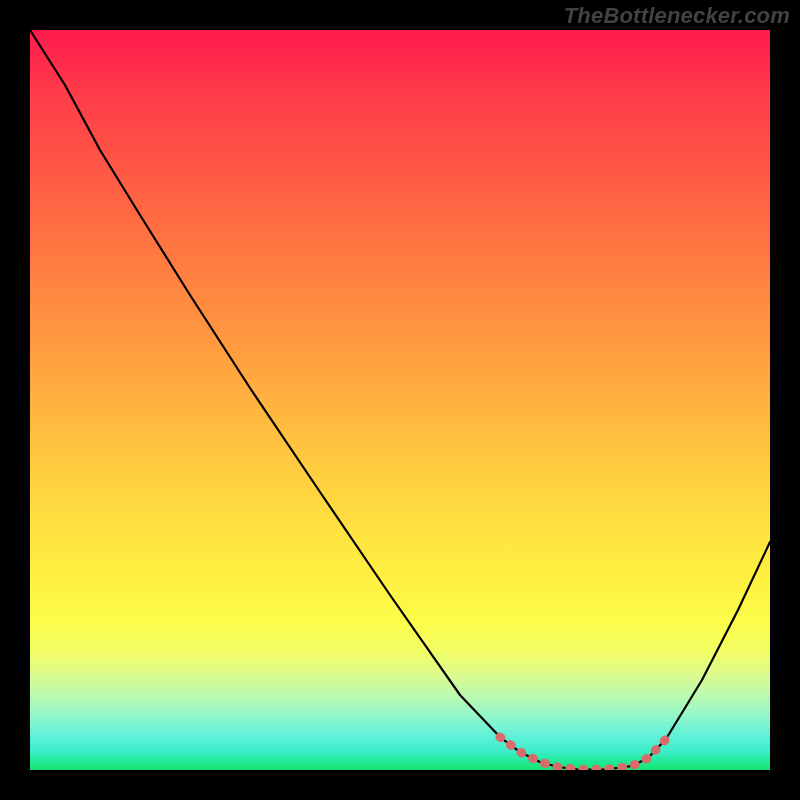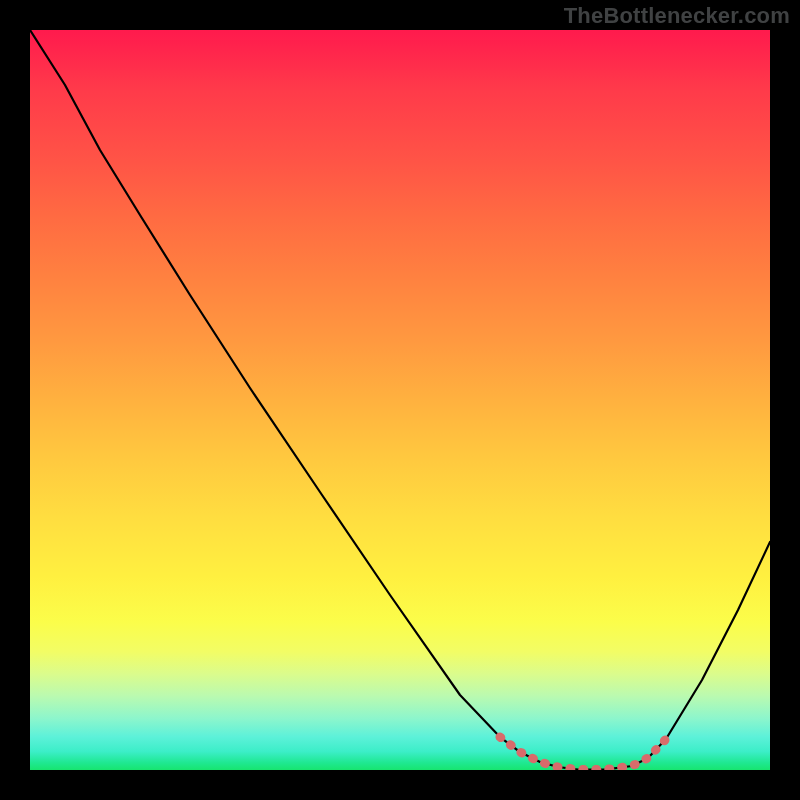--- a/index.html
+++ b/index.html
@@ -52,20 +52,21 @@
   .water {
     position: absolute;
     left: 30px;
     right: 10px;
     top: 3px;
     font-size: 22px;
     font-weight: 600;
     color: #404243;
     text-align: right;
     letter-spacing: 0.2px;
+    font-style: italic;
   }
   svg.curve {
     position: absolute;
     left: 0;
     top: 0;
     width: 740px;
     height: 740px;
   }
 </style>
 </head>

